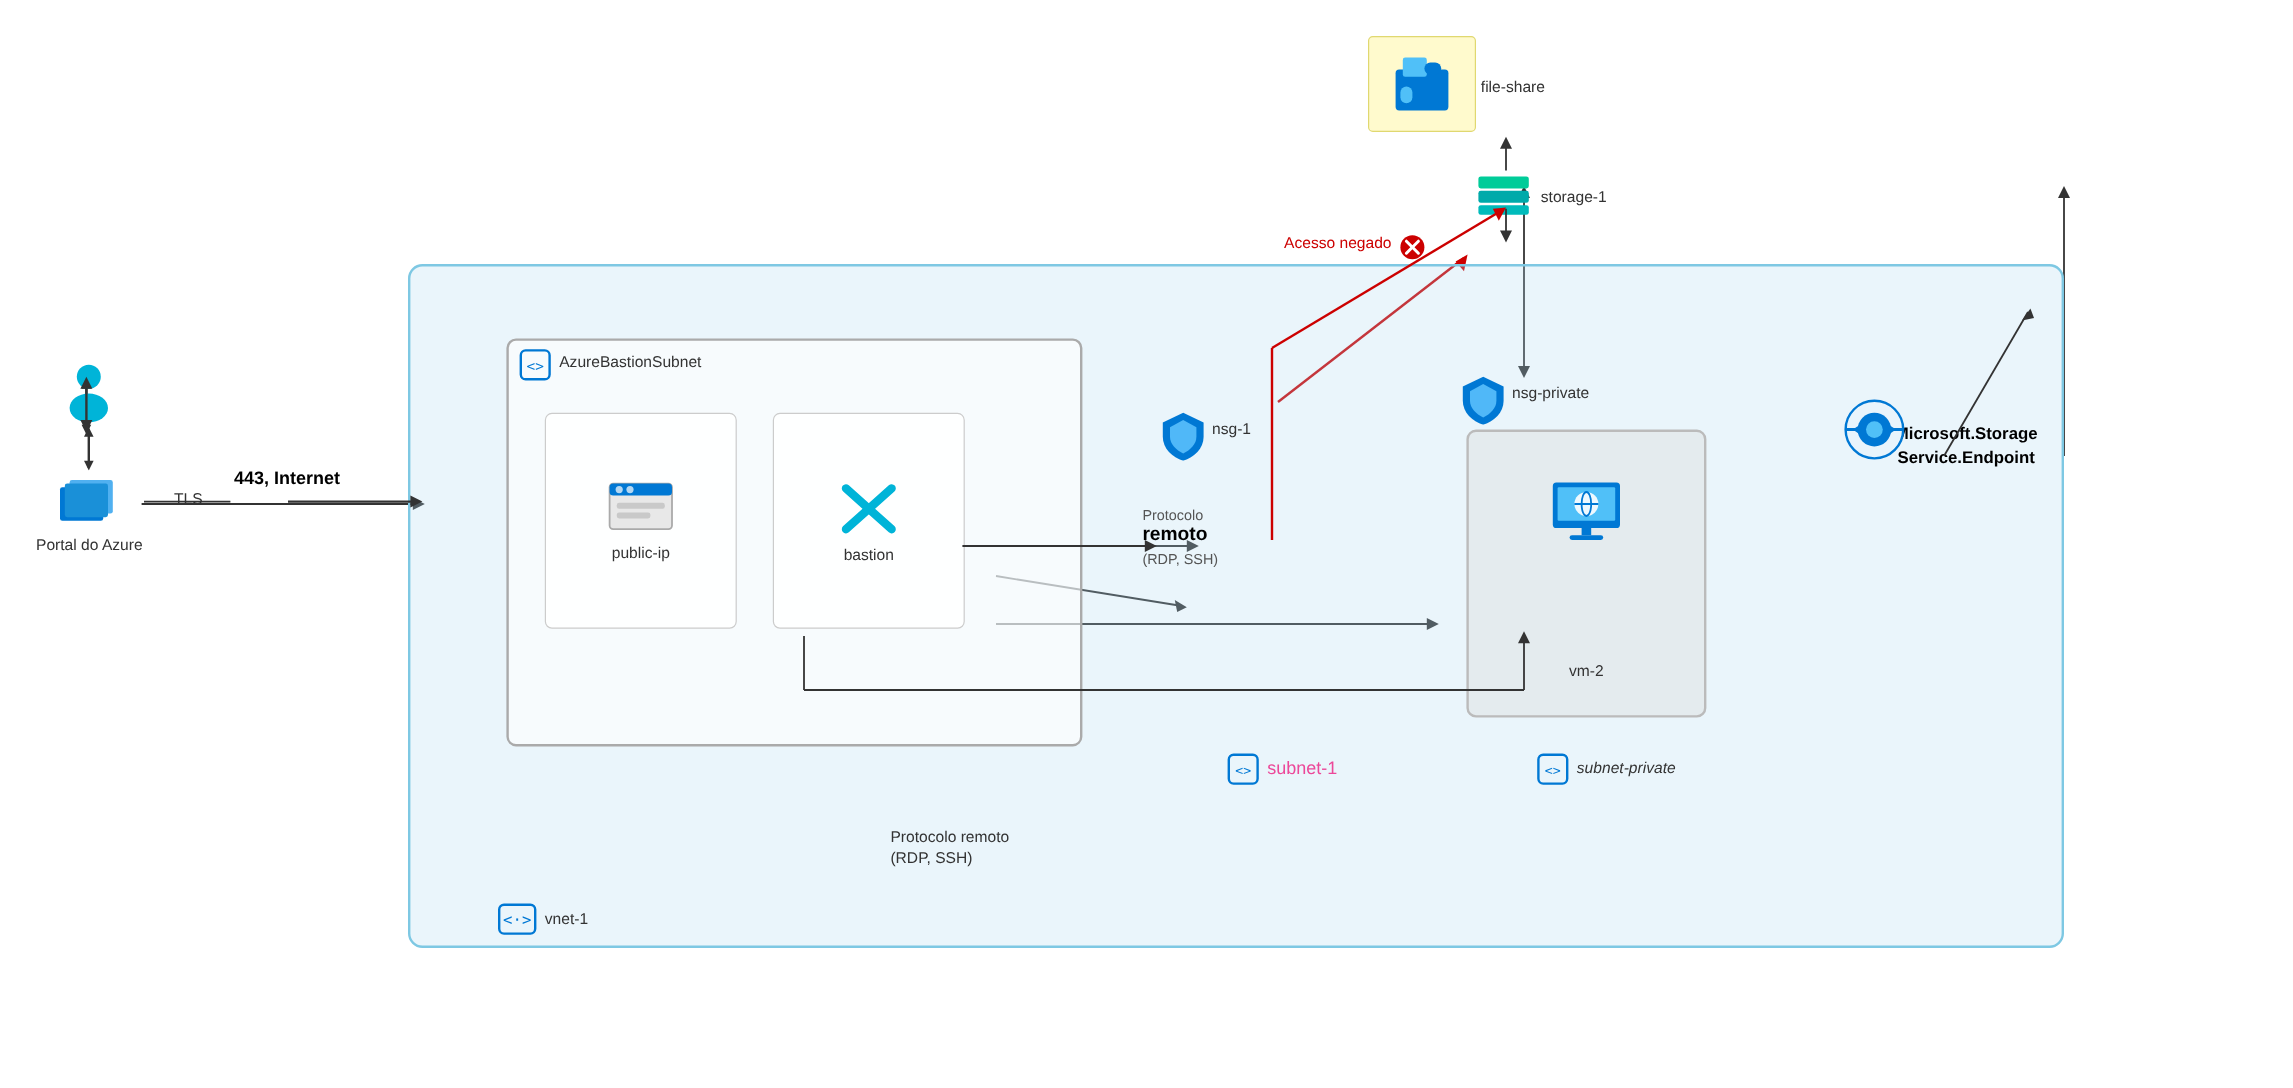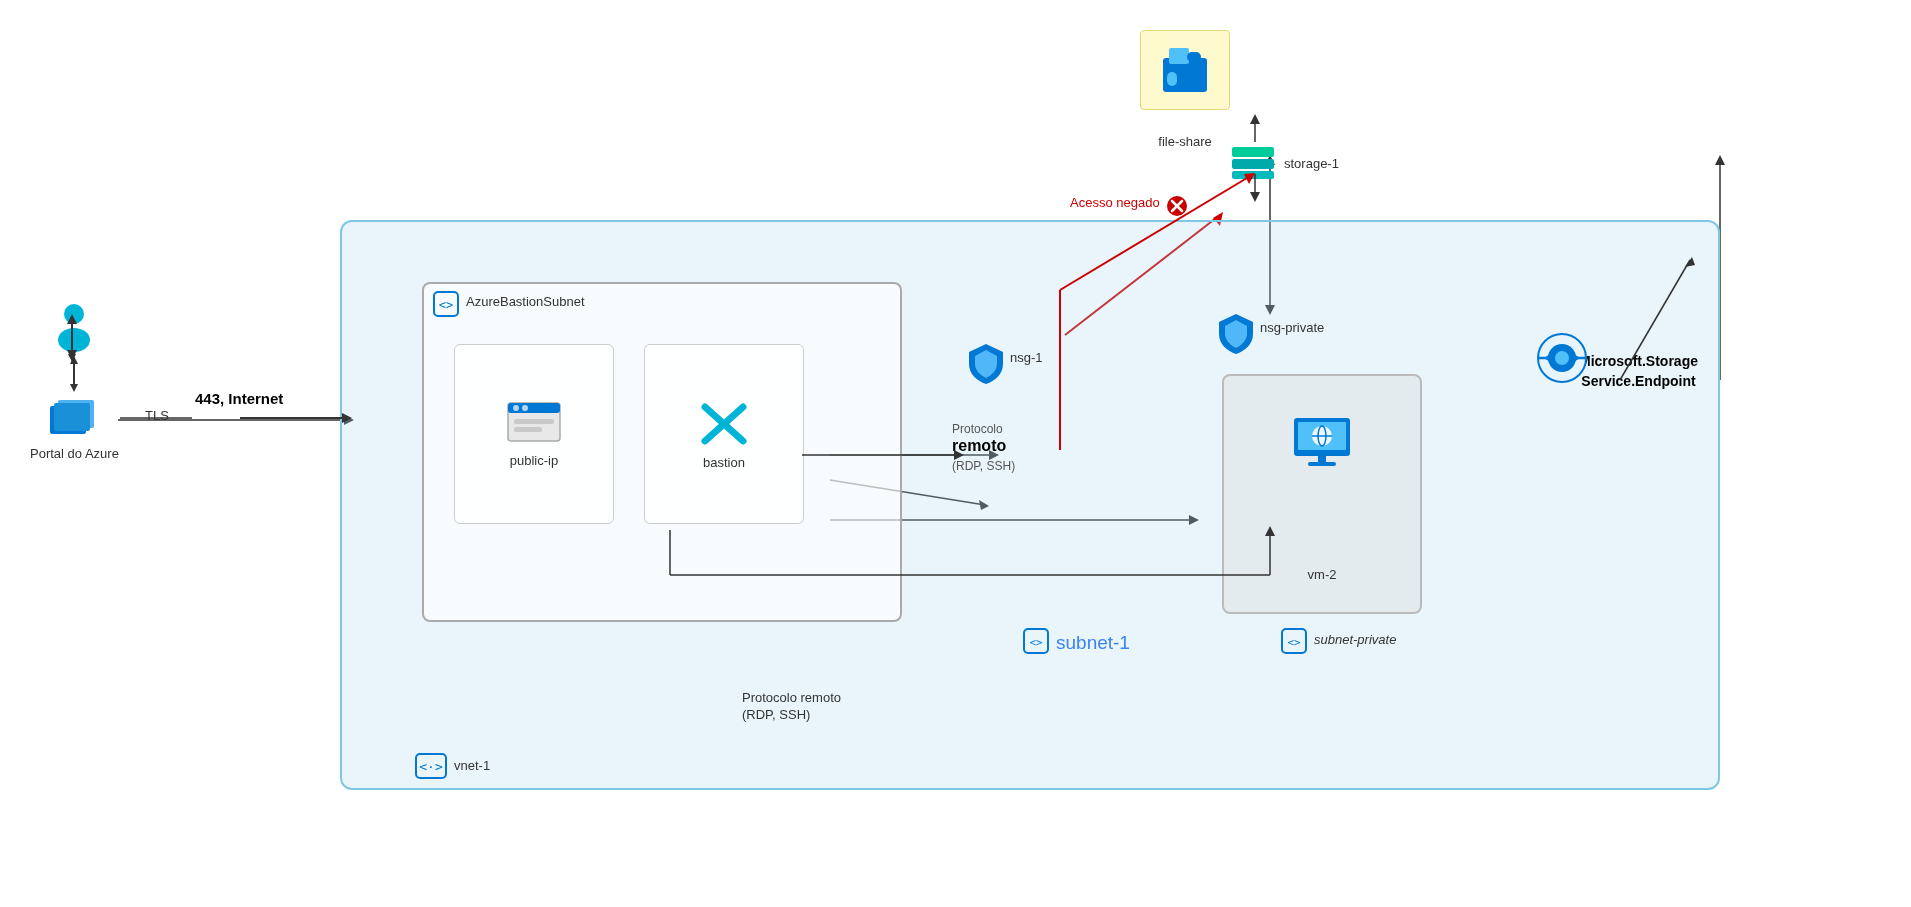--- a/index.html
+++ b/index.html
@@ -62,21 +62,21 @@
       height: 240px;
       border: 2px solid #bbb;
       border-radius: 8px;
       background: rgba(220,220,220,0.4);
     }
 
     
     .subnet-private-box {
       position: absolute;
       left: 880px;
-      top: 152px;
+      top: 136px;
       width: 200px;
       height: 240px;
       border: 2px solid #bbb;
       border-radius: 8px;
       background: rgba(220,220,220,0.4);
     }
 
     
     .icon-box {
       position: absolute;
@@ -205,21 +205,21 @@
 
     <div style="position:absolute;left:610px;top:200px;font-size:12px;color:#555;">Protocolo</div>
     <div style="position:absolute;left:610px;top:215px;font-size:16px;font-weight:700;color:#000;">remoto</div>
     <div style="position:absolute;left:610px;top:237px;font-size:12px;color:#555;">(RDP, SSH)</div>
 
 
     <svg width="28" height="28" viewBox="0 0 28 28" style="position:absolute;left:680px;top:405px;">
       <rect x="2" y="2" width="24" height="24" rx="4" fill="none" stroke="#0078d4" stroke-width="2"></rect>
       <text x="14" y="19" text-anchor="middle" font-size="11" fill="#0078d4" font-family="monospace">&lt;&gt;</text>
     </svg>
-    <span style="position:absolute;left:714px;top:410px;font-size:19px;color:#3b82f6;">subnet-1</span>
+    <span style="position:absolute;left:714px;top:410px;font-size:15px;color:#ec4899;">subnet-1</span>
 
     <svg width="38" height="42" viewBox="0 0 38 42" style="position:absolute;left:625px;top:120px;">
 
       <path d="M19 2 L36 10 L36 22 C36 32 28 39 19 42 C10 39 2 32 2 22 L2 10 Z" fill="#0078d4"></path>
       <path d="M19 8 L30 14 L30 22 C30 28 25 33 19 36 C13 33 8 28 8 22 L8 14 Z" fill="#50b8f8"></path>
     </svg>
     <span style="position:absolute;left:668px;top:128px;font-size:13px;color:#333;">nsg-1</span>
 
     <div class="subnet-private-box">
 
@@ -268,21 +268,21 @@
     </svg>
 
     <svg width="34" height="28" viewBox="0 0 34 28" style="position:absolute;left:72px;top:530px;">
       <rect x="2" y="2" width="30" height="24" rx="4" fill="none" stroke="#0078d4" stroke-width="2"></rect>
       <text x="17" y="19" text-anchor="middle" font-size="13" fill="#0078d4" font-family="monospace">&lt;·&gt;</text>
     </svg>
     <span style="position:absolute;left:112px;top:536px;font-size:13px;color:#333;">vnet-1</span>
 
   </div>
 
-  <div style="position:absolute;left:1140px;top:30px;display:flex;flex-direction:column;align-items:center;gap:20px;">
+  <div style="position:absolute;left:1140px;top:30px;display:flex;flex-direction:row;align-items:center;gap:4px;">
 
     <div style="width:90px;height:80px;background:#fffacd;border:1.5px solid #e0d870;border-radius:4px;display:flex;align-items:center;justify-content:center;">
       <svg width="56" height="56" viewBox="0 0 56 56">
 
         <rect x="6" y="16" width="44" height="34" rx="3" fill="#0078d4"></rect>
         <rect x="12" y="6" width="20" height="16" rx="2" fill="#50c0f8"></rect>
 
         <rect x="30" y="10" width="14" height="10" rx="5" fill="#0078d4"></rect>
         <rect x="10" y="30" width="10" height="14" rx="5" fill="#50c0f8"></rect>
       </svg>

